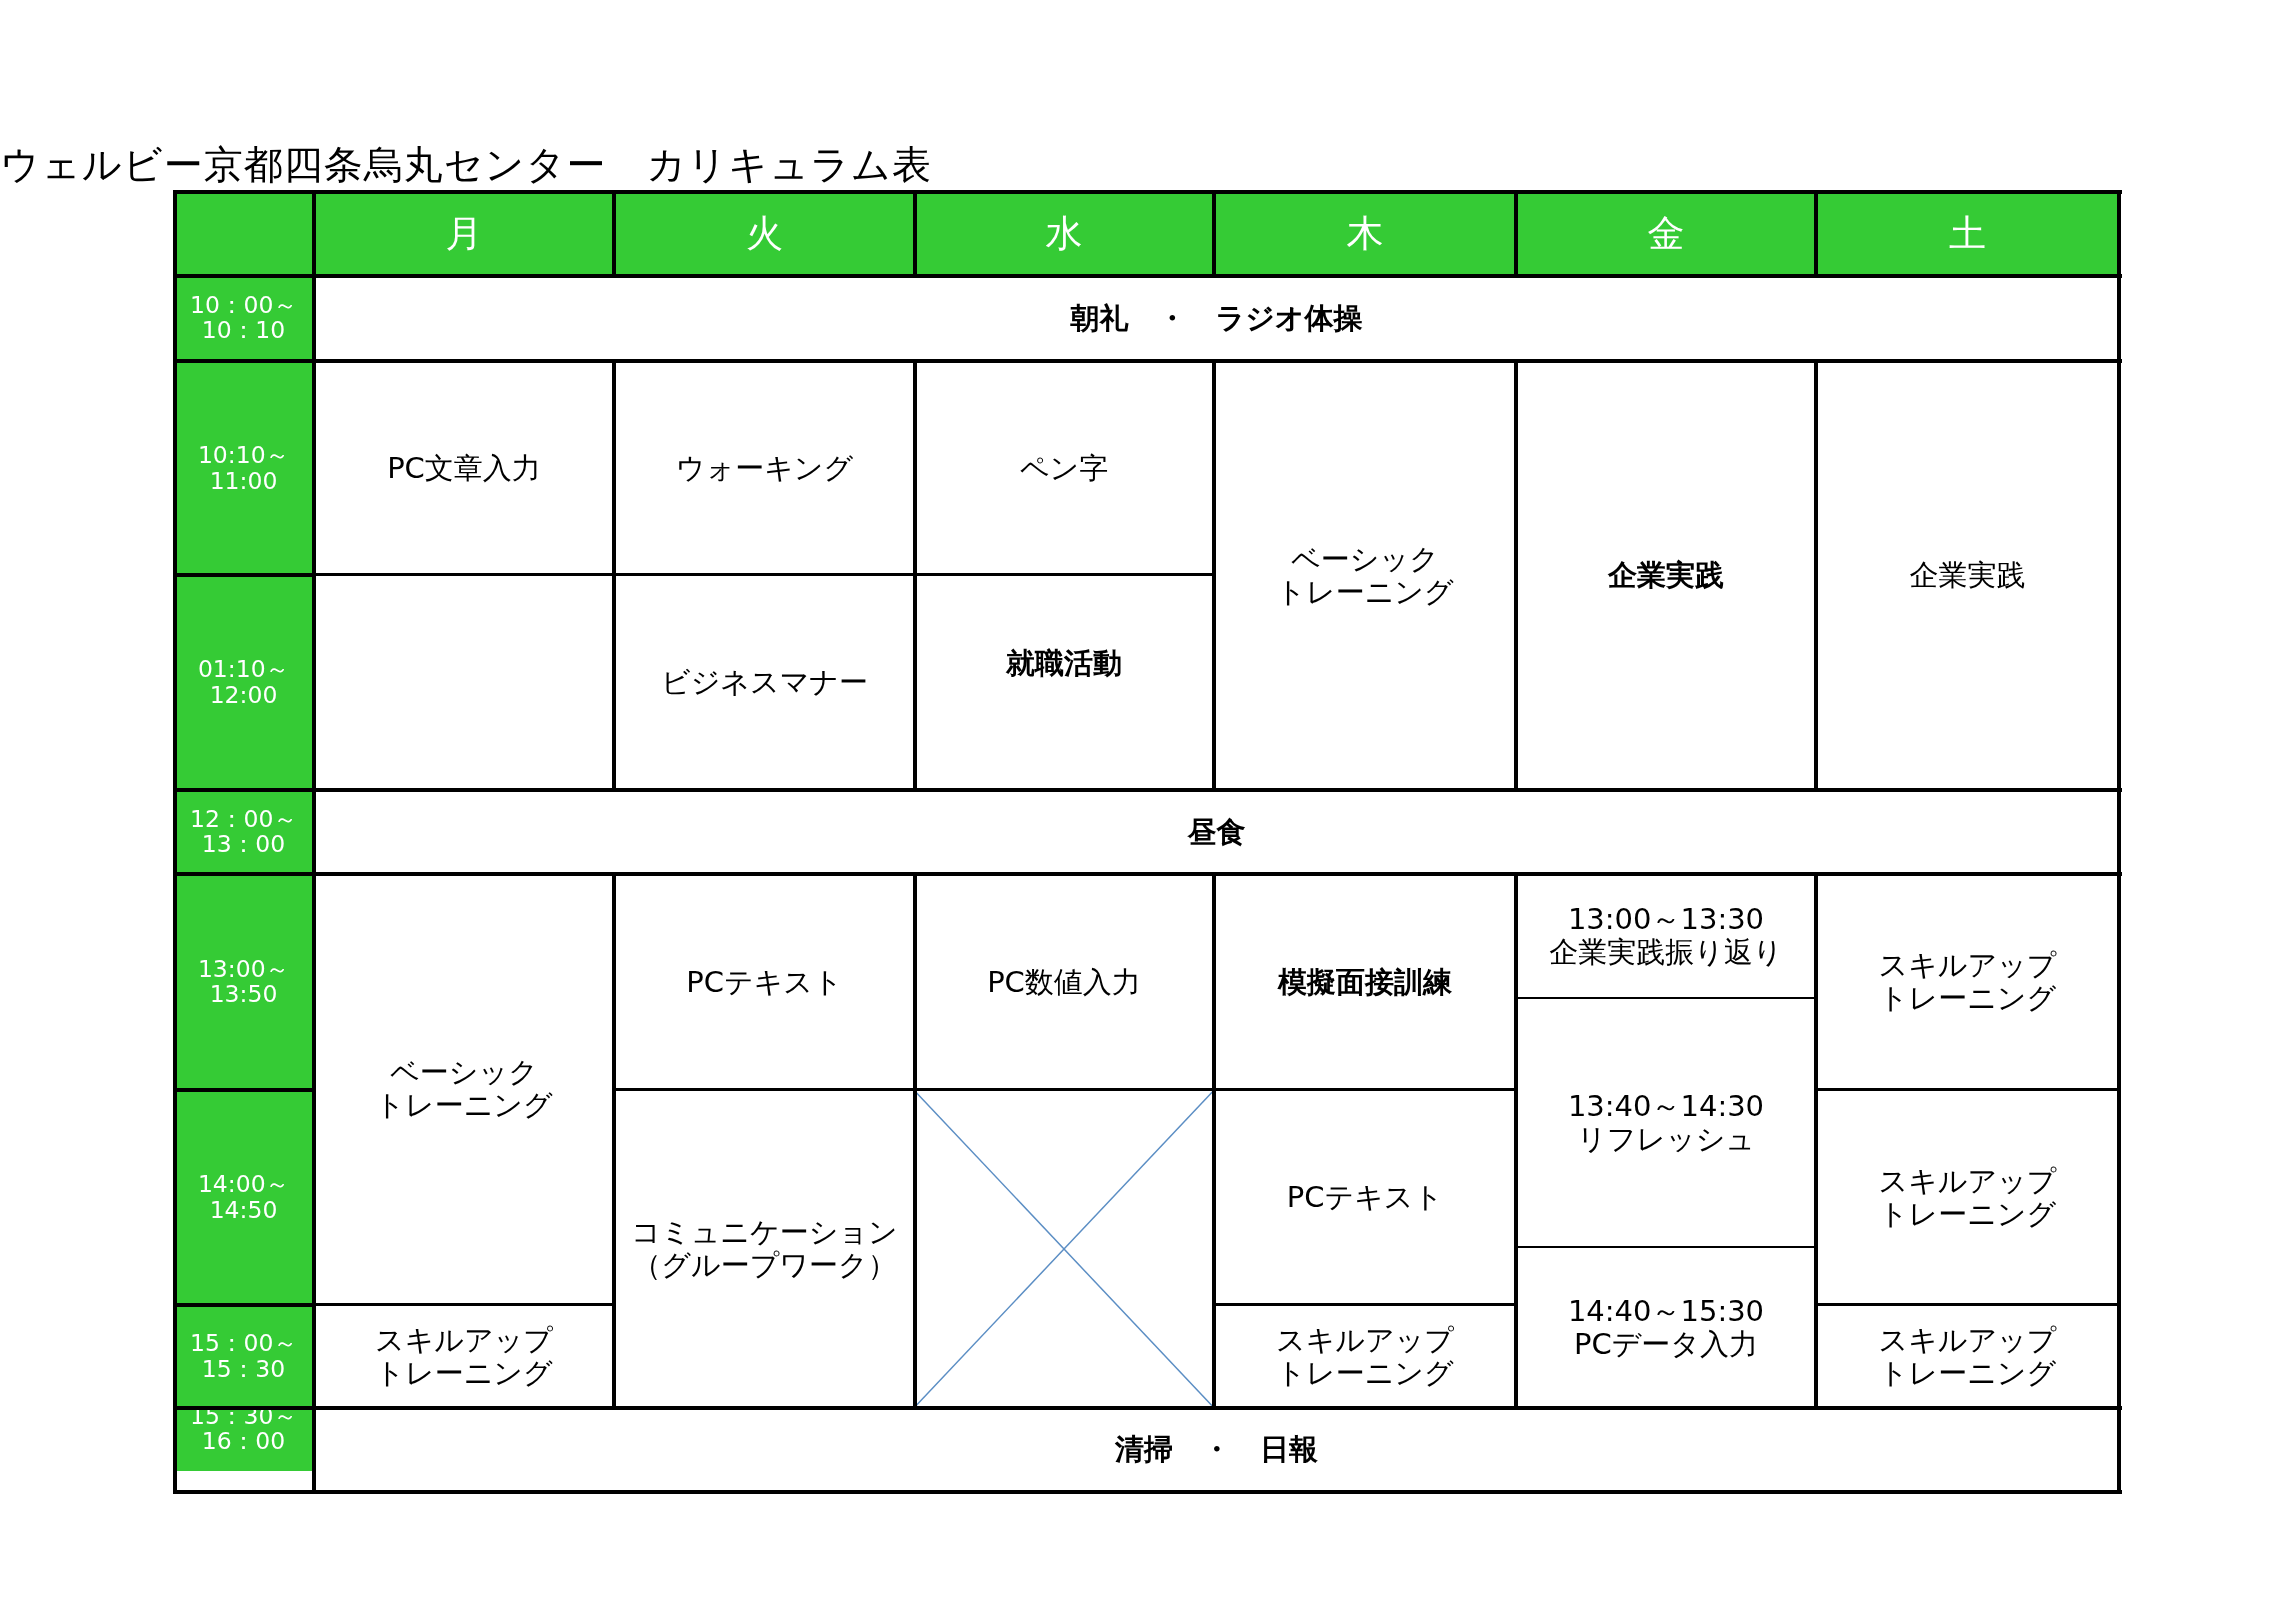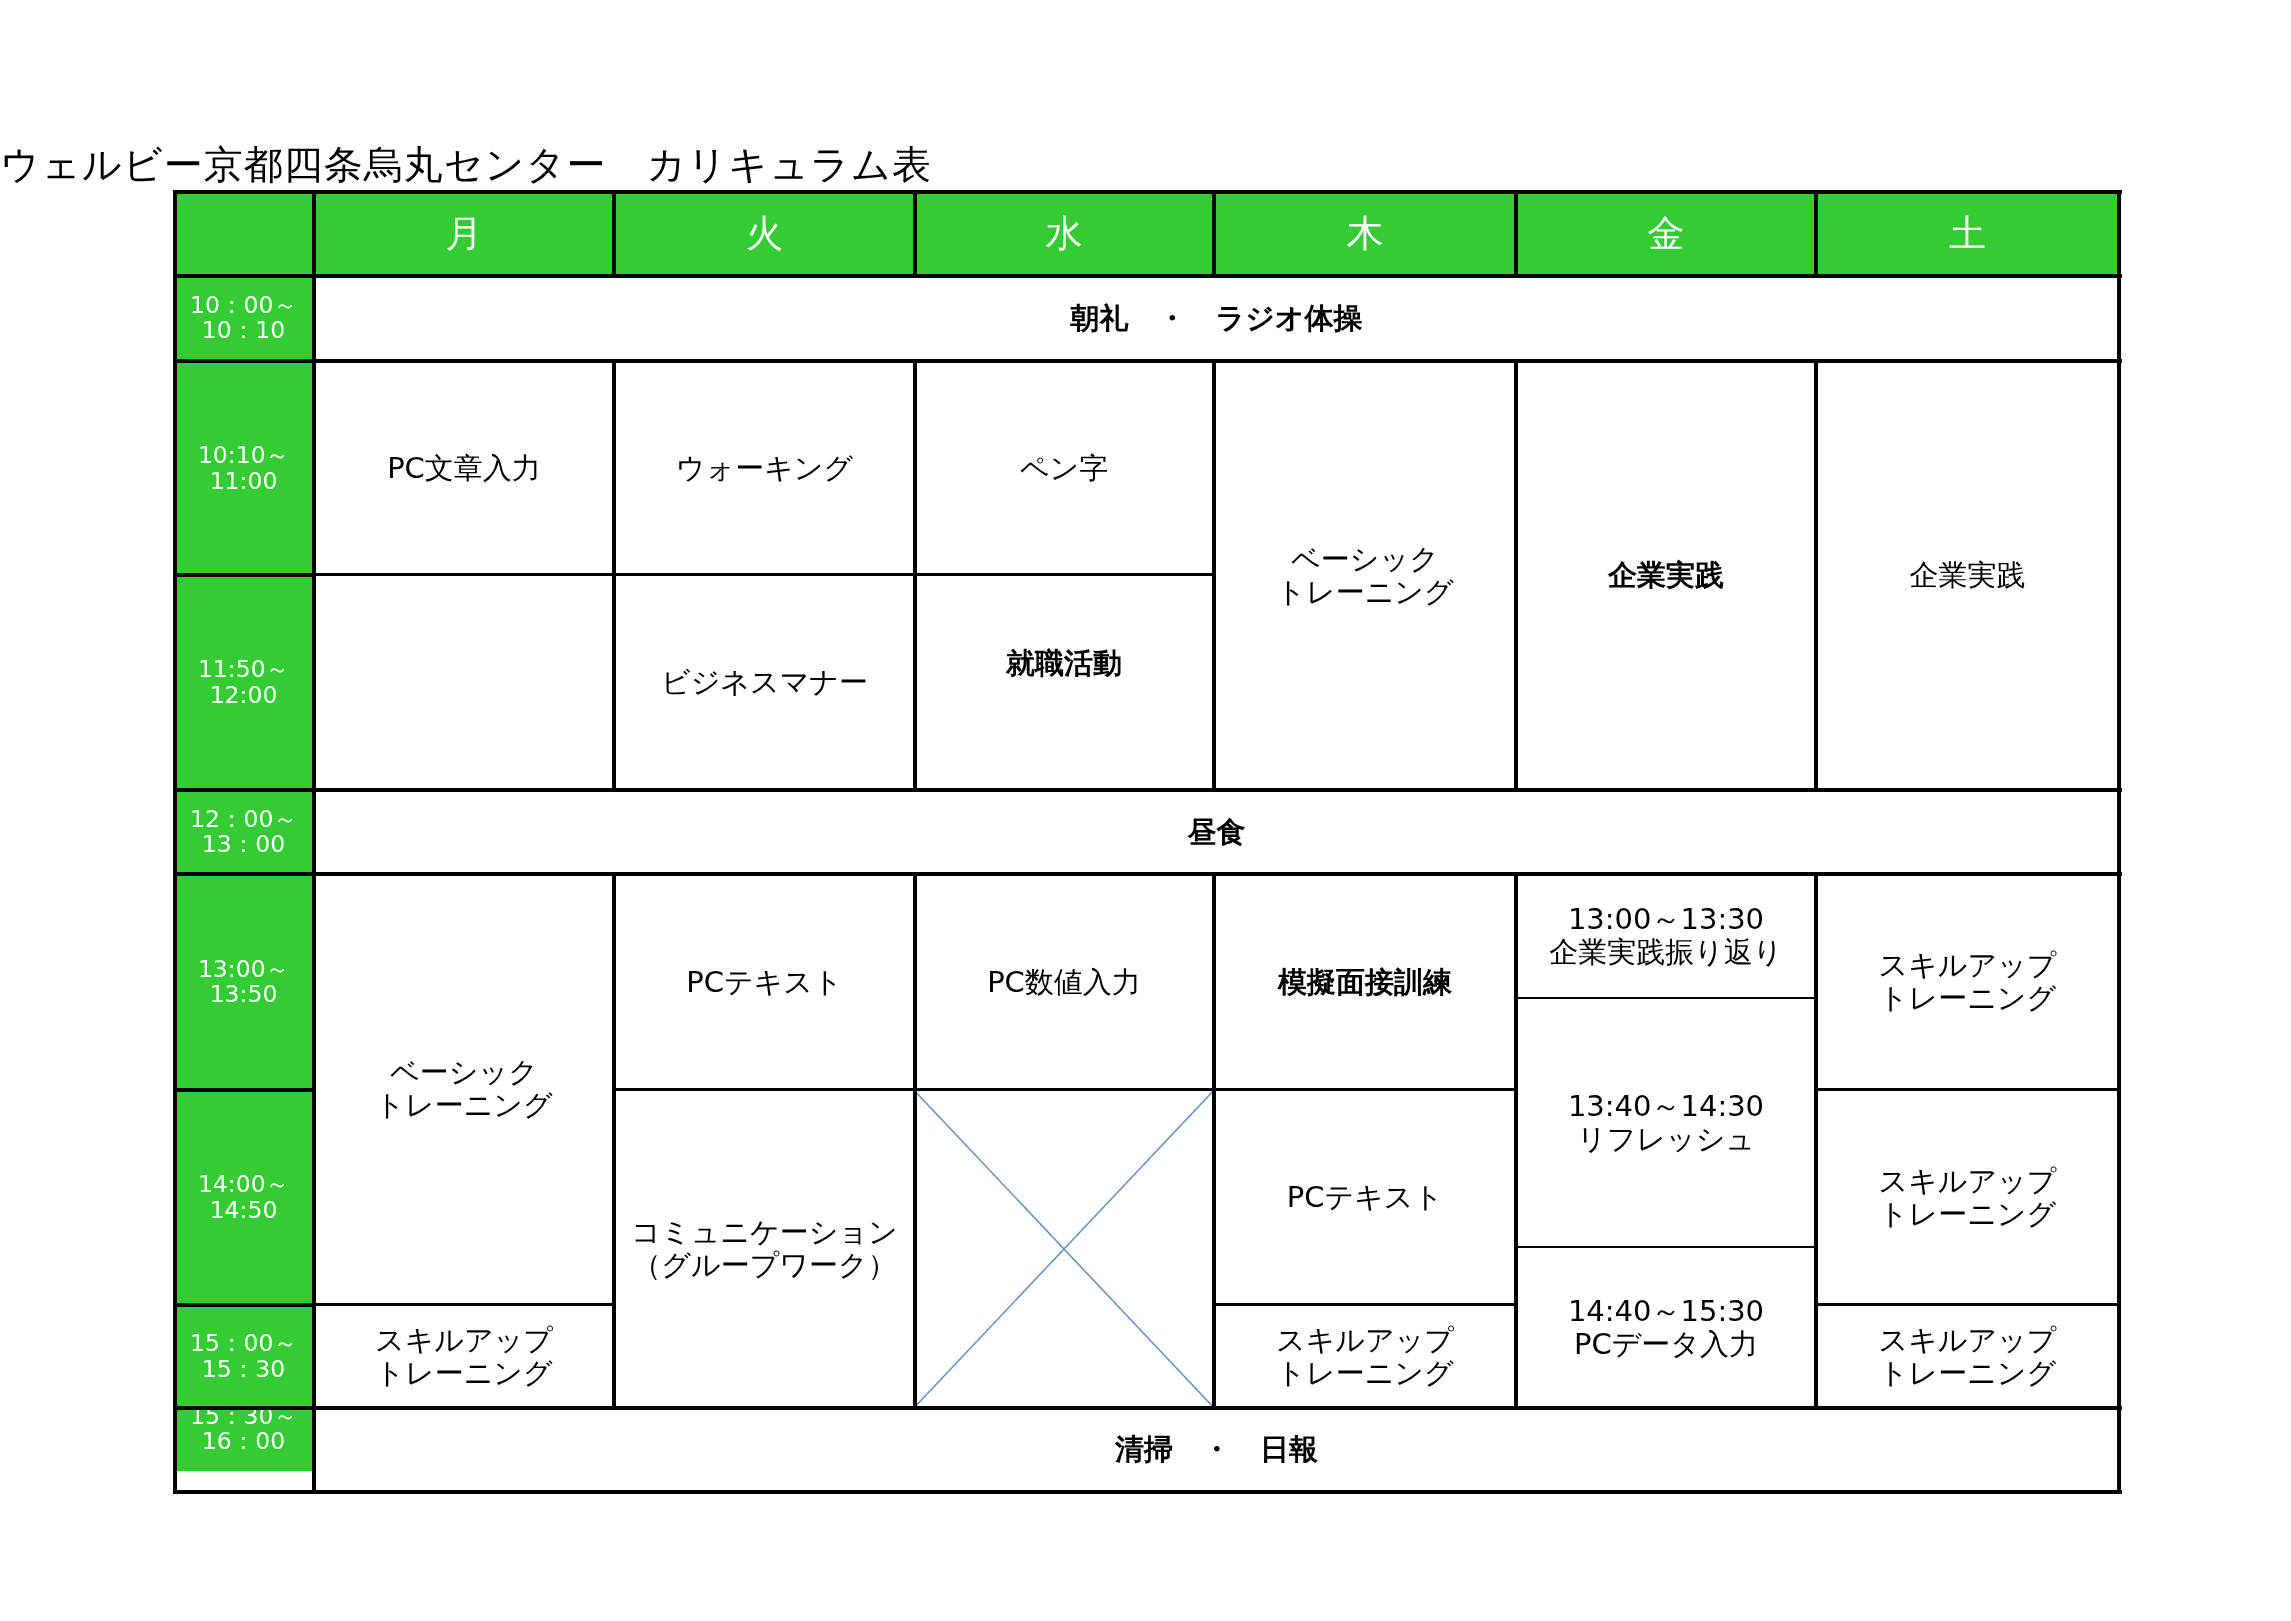--- a/index.html
+++ b/index.html
@@ -31,21 +31,21 @@
   <div class="cell green day" style="left:614px;top:192px;width:301px;height:84px;">火</div>
   <div class="cell green day" style="left:914px;top:192px;width:300px;height:84px;">水</div>
   <div class="cell green day" style="left:1214px;top:192px;width:302px;height:84px;">木</div>
   <div class="cell green day" style="left:1516px;top:192px;width:300px;height:84px;">金</div>
   <div class="cell green day" style="left:1816px;top:192px;width:303px;height:84px;">土</div>
 
   <div class="cell green time" style="left:174px;top:276px;width:139px;height:84px;">10：00～
 10：10</div>
   <div class="cell green time" style="left:174px;top:361px;width:139px;height:215px;">10:10～
 11:00</div>
-  <div class="cell green time" style="left:174px;top:575px;width:139px;height:215px;">11:50～
+  <div class="cell green time" style="left:174px;top:575px;width:139px;height:215px;">01:10～
 12:00</div>
   <div class="cell green time" style="left:174px;top:790px;width:139px;height:84px;">12：00～
 13：00</div>
   <div class="cell green time" style="left:174px;top:874px;width:139px;height:216px;">13:00～
 13:50</div>
   <div class="cell green time" style="left:174px;top:1090px;width:139px;height:215px;">14:00～
 14:50</div>
   <div class="cell green time" style="left:174px;top:1305px;width:139px;height:103px;">15：00～
 15：30</div>
   <div class="cell green time" style="left:174px;top:1387px;width:139px;height:84px;">15：30～

